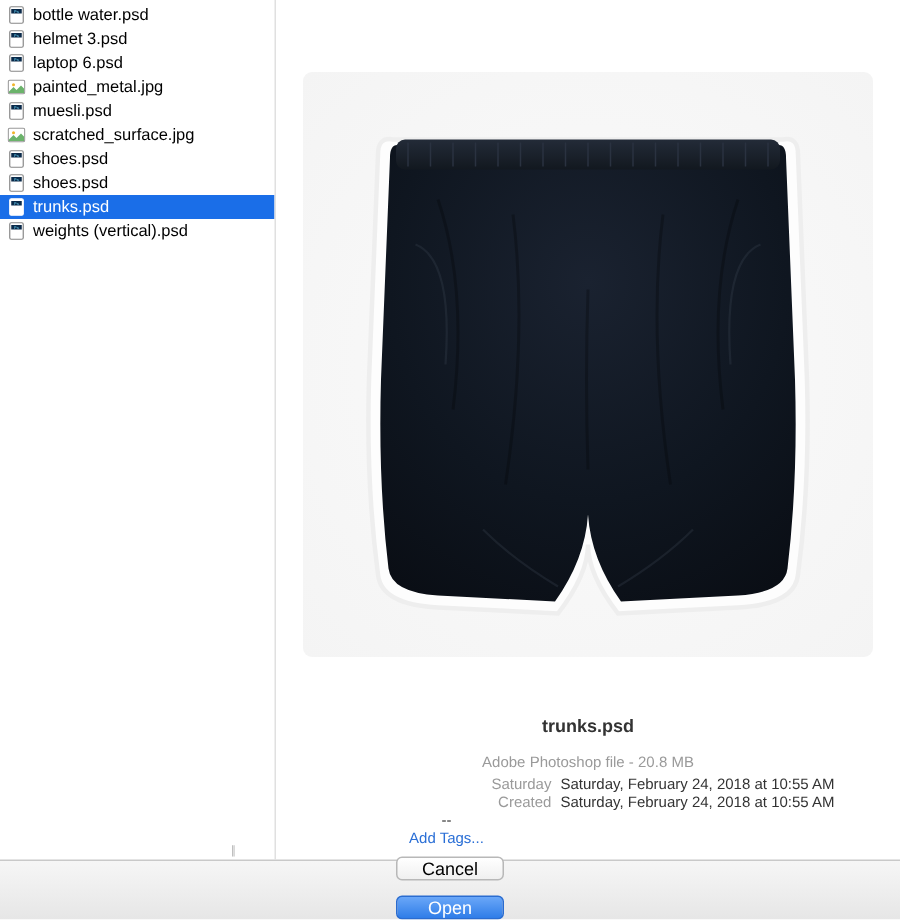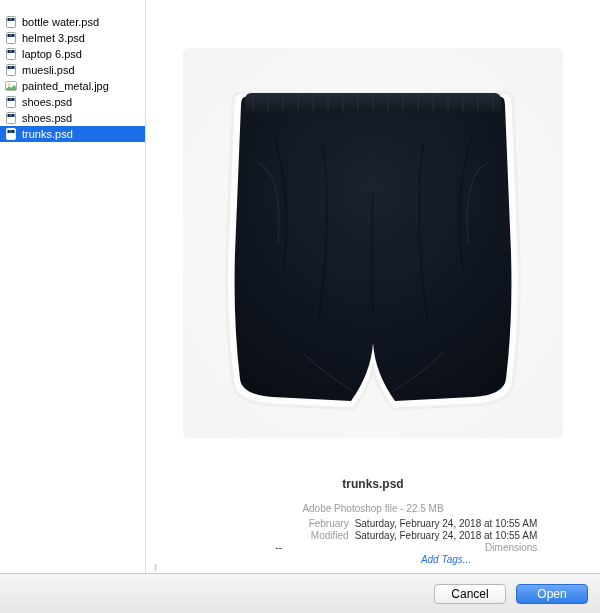--- a/index.html
+++ b/index.html
@@ -12,25 +12,25 @@
   overflow: hidden;
   display: flex;
   flex-direction: column;
 }
 .main {
   display: flex;
   flex: 1;
   overflow: hidden;
 }
 .file-list {
-  width: 146px;
+  width: 184px;
   border-right: 1px solid #e0e0e0;
   background: #fff;
   overflow-y: auto;
-  padding-top: 14px;
+  padding-top: 2px;
 }
 .file-item {
   display: flex;
   align-items: center;
   height: 16px;
   padding: 0 4px;
   cursor: default;
   white-space: nowrap;
   color: #000;
 }
@@ -103,31 +103,31 @@
   text-align: right;
   color: #9a9a9a;
 }
 .meta-value {
   text-align: center;
   color: #333;
 }
 .add-tags {
   color: #2a6fd6;
   cursor: pointer;
-  font-style: italic;
 }
 .footer {
   height: 40px;
   background: linear-gradient(#f6f6f6, #e6e6e6);
   border-top: 1px solid #c9c9c9;
   display: flex;
   align-items: center;
   justify-content: flex-end;
   padding: 0 12px;
   gap: 10px;
+  flex-direction: column;
 }
 .btn {
   height: 20px;
   min-width: 72px;
   border-radius: 4px;
   font-size: 12px;
   border: 1px solid #b8b8b8;
   background: linear-gradient(#ffffff, #f0f0f0);
   cursor: pointer;
   display: flex;
@@ -182,45 +182,55 @@
             <rect x="1.5" y="0.5" width="9" height="11" rx="1" fill="#fff" stroke="#888" stroke-width="0.8"></rect>
             <rect x="2.5" y="2" width="7" height="3" fill="#0a2a4a"></rect>
             <text x="6" y="4.6" font-size="2.6" text-anchor="middle" fill="#5ac" font-family="Arial" font-weight="bold">Ps</text>
           </svg>
         </span>
         <span>laptop 6.psd</span>
       </div>
       <div class="file-item">
         <span class="file-icon">
           <svg width="12" height="12" viewBox="0 0 12 12">
-            <rect x="1.5" y="0.5" width="9" height="11" rx="1" fill="#fff" stroke="#888" stroke-width="0.8"></rect>
-            <rect x="2.5" y="2" width="7" height="3" fill="#0a2a4a"></rect>
-            <text x="6" y="4.6" font-size="2.6" text-anchor="middle" fill="#5ac" font-family="Arial" font-weight="bold">Ps</text>
-          </svg>
-        </span>
-        <span>muesli.psd</span>
-      </div>
-      <div class="file-item">
-        <span class="file-icon">
-          <svg width="12" height="12" viewBox="0 0 12 12">
             <rect x="0.5" y="1.5" width="11" height="9" rx="1" fill="#fff" stroke="#999" stroke-width="0.8"></rect>
             <circle cx="4" cy="4.5" r="1" fill="#f0b429"></circle>
             <path d="M1 9 L4 6 L6 8 L9 5 L11 7 L11 10 L1 10 Z" fill="#6bb36b"></path>
           </svg>
         </span>
         <span>painted_metal.jpg</span>
       </div>
       <div class="file-item">
         <span class="file-icon">
           <svg width="12" height="12" viewBox="0 0 12 12">
             <rect x="1.5" y="0.5" width="9" height="11" rx="1" fill="#fff" stroke="#888" stroke-width="0.8"></rect>
             <rect x="2.5" y="2" width="7" height="3" fill="#0a2a4a"></rect>
             <text x="6" y="4.6" font-size="2.6" text-anchor="middle" fill="#5ac" font-family="Arial" font-weight="bold">Ps</text>
           </svg>
         </span>
+        <span>muesli.psd</span>
+      </div>
+      <div class="file-item">
+        <span class="file-icon">
+          <svg width="12" height="12" viewBox="0 0 12 12">
+            <rect x="0.5" y="1.5" width="11" height="9" rx="1" fill="#fff" stroke="#999" stroke-width="0.8"></rect>
+            <circle cx="4" cy="4.5" r="1" fill="#f0b429"></circle>
+            <path d="M1 9 L4 6 L6 8 L9 5 L11 7 L11 10 L1 10 Z" fill="#6bb36b"></path>
+          </svg>
+        </span>
+        <span>scratched_surface.jpg</span>
+      </div>
+      <div class="file-item">
+        <span class="file-icon">
+          <svg width="12" height="12" viewBox="0 0 12 12">
+            <rect x="1.5" y="0.5" width="9" height="11" rx="1" fill="#fff" stroke="#888" stroke-width="0.8"></rect>
+            <rect x="2.5" y="2" width="7" height="3" fill="#0a2a4a"></rect>
+            <text x="6" y="4.6" font-size="2.6" text-anchor="middle" fill="#5ac" font-family="Arial" font-weight="bold">Ps</text>
+          </svg>
+        </span>
         <span>shoes.psd</span>
       </div>
       <div class="file-item">
         <span class="file-icon">
           <svg width="12" height="12" viewBox="0 0 12 12">
             <rect x="1.5" y="0.5" width="9" height="11" rx="1" fill="#fff" stroke="#888" stroke-width="0.8"></rect>
             <rect x="2.5" y="2" width="7" height="3" fill="#0a2a4a"></rect>
             <text x="6" y="4.6" font-size="2.6" text-anchor="middle" fill="#5ac" font-family="Arial" font-weight="bold">Ps</text>
           </svg>
         </span>
@@ -228,20 +238,30 @@
       </div>
       <div class="file-item selected">
         <span class="file-icon">
           <svg width="12" height="12" viewBox="0 0 12 12">
             <rect x="1.5" y="0.5" width="9" height="11" rx="1" fill="#fff" stroke="#fff" stroke-width="0.8"></rect>
             <rect x="2.5" y="2" width="7" height="3" fill="#0a2a4a"></rect>
             <text x="6" y="4.6" font-size="2.6" text-anchor="middle" fill="#5ac" font-family="Arial" font-weight="bold">Ps</text>
           </svg>
         </span>
         <span>trunks.psd</span>
+      </div>
+      <div class="file-item">
+        <span class="file-icon">
+          <svg width="12" height="12" viewBox="0 0 12 12">
+            <rect x="1.5" y="0.5" width="9" height="11" rx="1" fill="#fff" stroke="#888" stroke-width="0.8"></rect>
+            <rect x="2.5" y="2" width="7" height="3" fill="#0a2a4a"></rect>
+            <text x="6" y="4.6" font-size="2.6" text-anchor="middle" fill="#5ac" font-family="Arial" font-weight="bold">Ps</text>
+          </svg>
+        </span>
+        <span>weights (vertical).psd</span>
       </div>
     </div>
 
   <div class="preview-pane">
     <div class="preview-image-wrap">
       <div class="preview-image">
         <div class="shorts">
           <svg viewBox="0 0 320 340" width="320" height="340">
             <defs>
               <radialGradient id="fab" cx="50%" cy="30%" r="80%">
@@ -293,28 +313,27 @@
               <path d="M 90 280 Q 110 300 140 318"></path>
               <path d="M 230 280 Q 210 300 180 318"></path>
             </g>
           </svg>
         </div>
       </div>
     </div>
 
     <div class="meta">
       <div class="meta-filename">trunks.psd</div>
-      <div class="meta-kind">Adobe Photoshop file - 22.5 MB</div>
+      <div class="meta-kind">Adobe Photoshop file - 20.8 MB</div>
       <div class="meta-grid">
-        <div class="meta-label">February</div>
+        <div class="meta-label">Saturday</div>
         <div class="meta-value">Saturday, February 24, 2018 at 10:55 AM</div>
-        <div class="meta-label">Modified</div>
+        <div class="meta-label">Created</div>
         <div class="meta-value">Saturday, February 24, 2018 at 10:55 AM</div>
         <div class="meta-value">--</div>
-        <div class="meta-label">Dimensions</div>
         <div class="meta-label"></div>
         <div class="meta-value add-tags">Add Tags...</div>
       </div>
     </div>
   </div>
 </div>
 
 <div class="resize-handle">||</div>
 
 <div class="footer">

